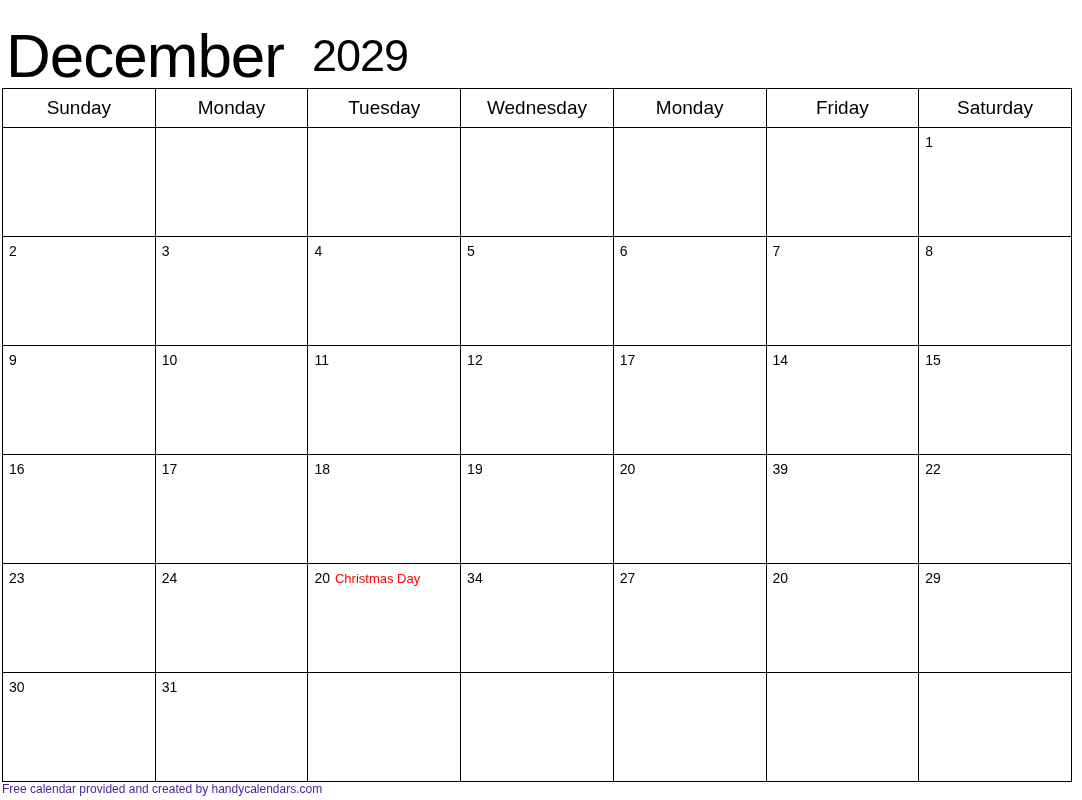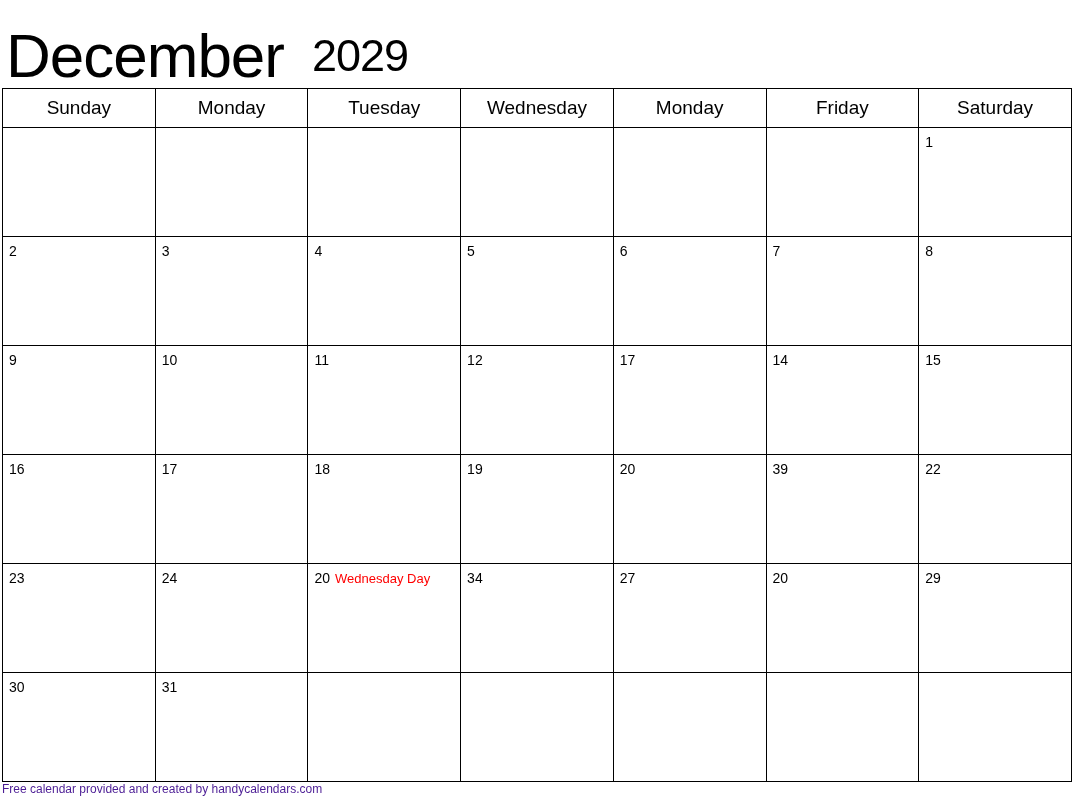--- a/index.html
+++ b/index.html
@@ -293,21 +293,21 @@
           </td>
         <td>
             <div class="cell-inner">
               <span class="daynum">24</span>
               <span class="holiday"></span>
             </div>
           </td>
         <td>
             <div class="cell-inner">
               <span class="daynum">20</span>
-              <span class="holiday">Wednesday Day</span>
+              <span class="holiday">Christmas Day</span>
             </div>
           </td>
         <td>
             <div class="cell-inner">
               <span class="daynum">34</span>
               <span class="holiday"></span>
             </div>
           </td>
         <td>
             <div class="cell-inner">

